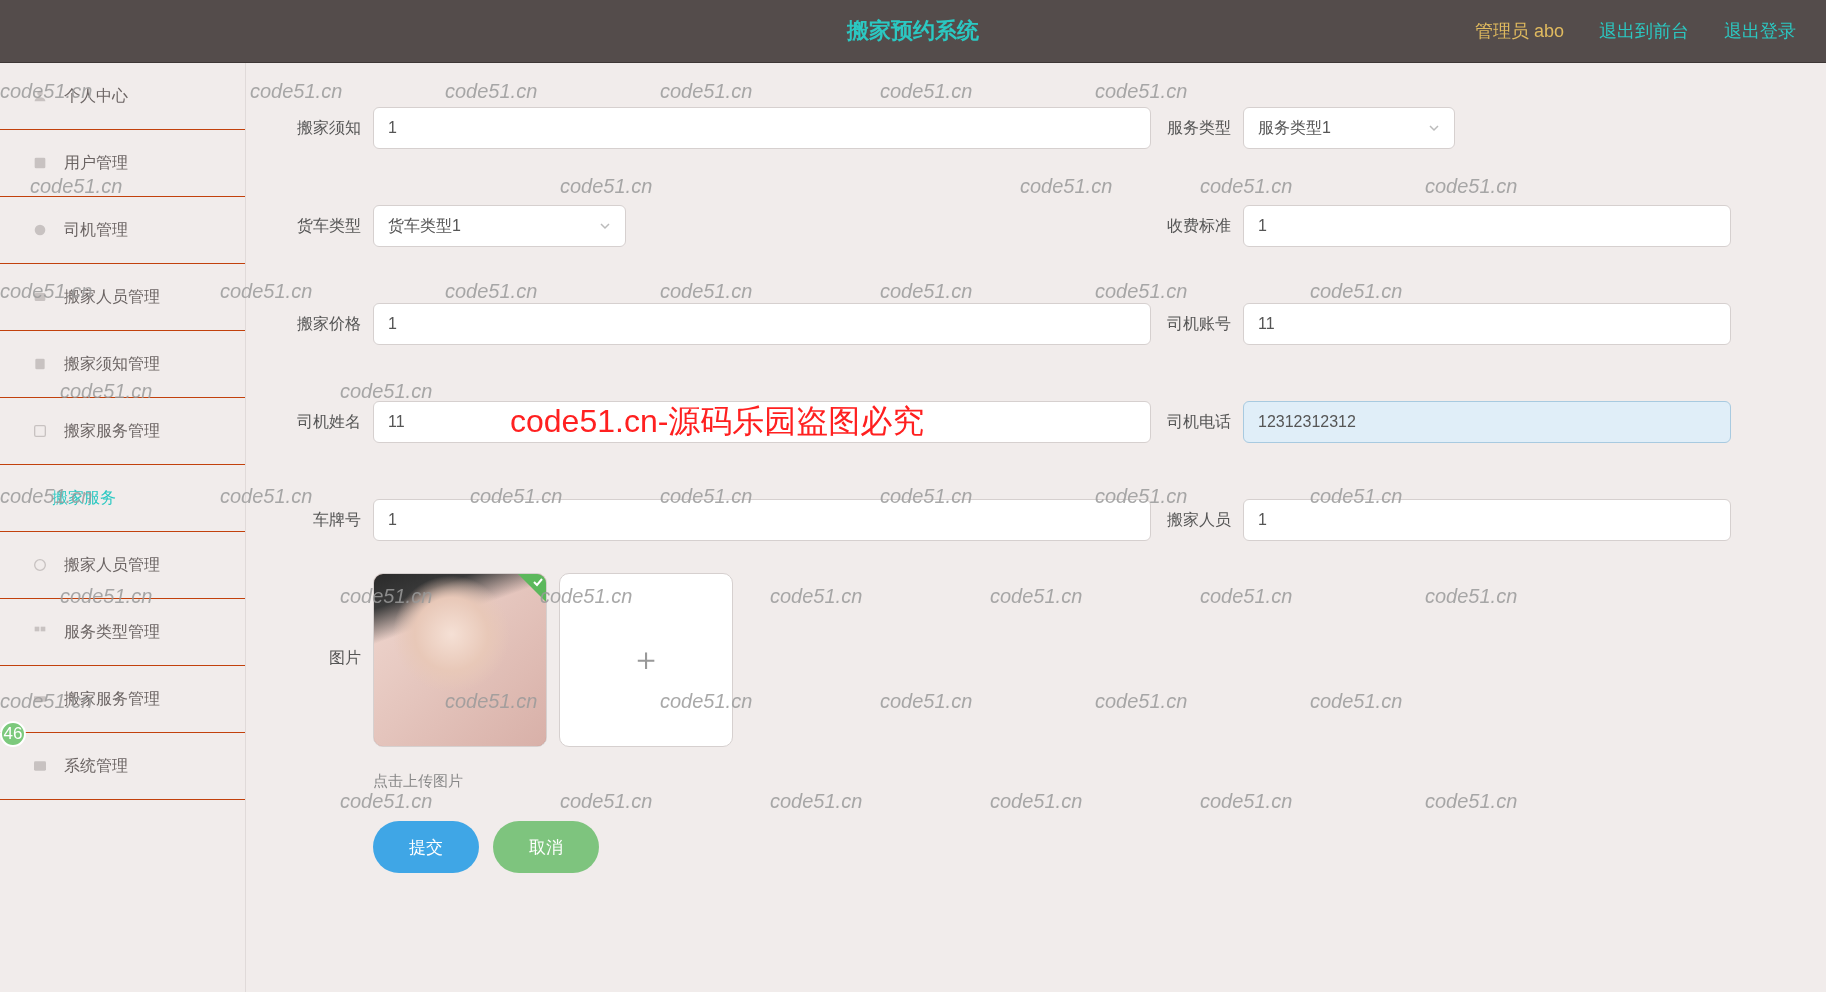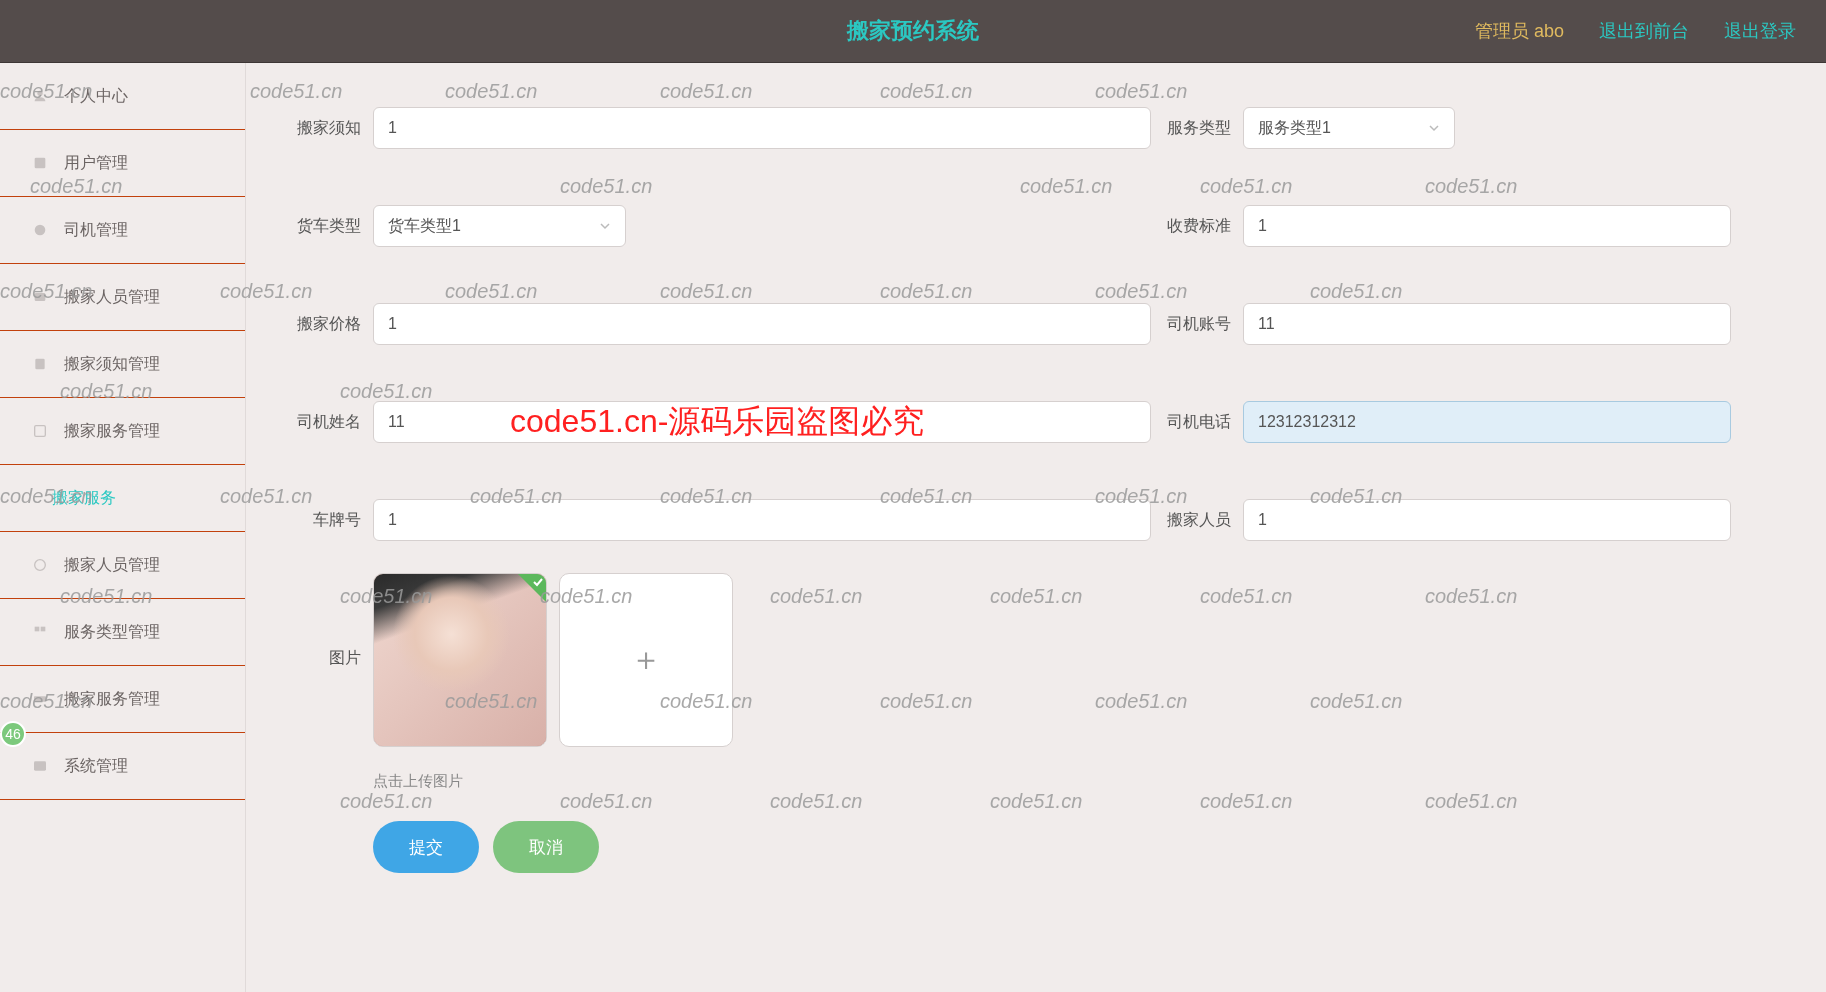--- a/index.html
+++ b/index.html
@@ -241,21 +241,21 @@
 .badge {
   position: absolute;
   left: 0;
   bottom: 245px;
   width: 26px;
   height: 26px;
   background: #7cc97c;
   border-radius: 50%;
   border: 2px solid #fff;
   color: #fff;
-  font-size: 14px;
+  font-size: 17px;
   display: flex;
   align-items: center;
   justify-content: center;
   z-index: 10;
 }
 </style>
 </head>
 <body>
 
 <div class="header">

